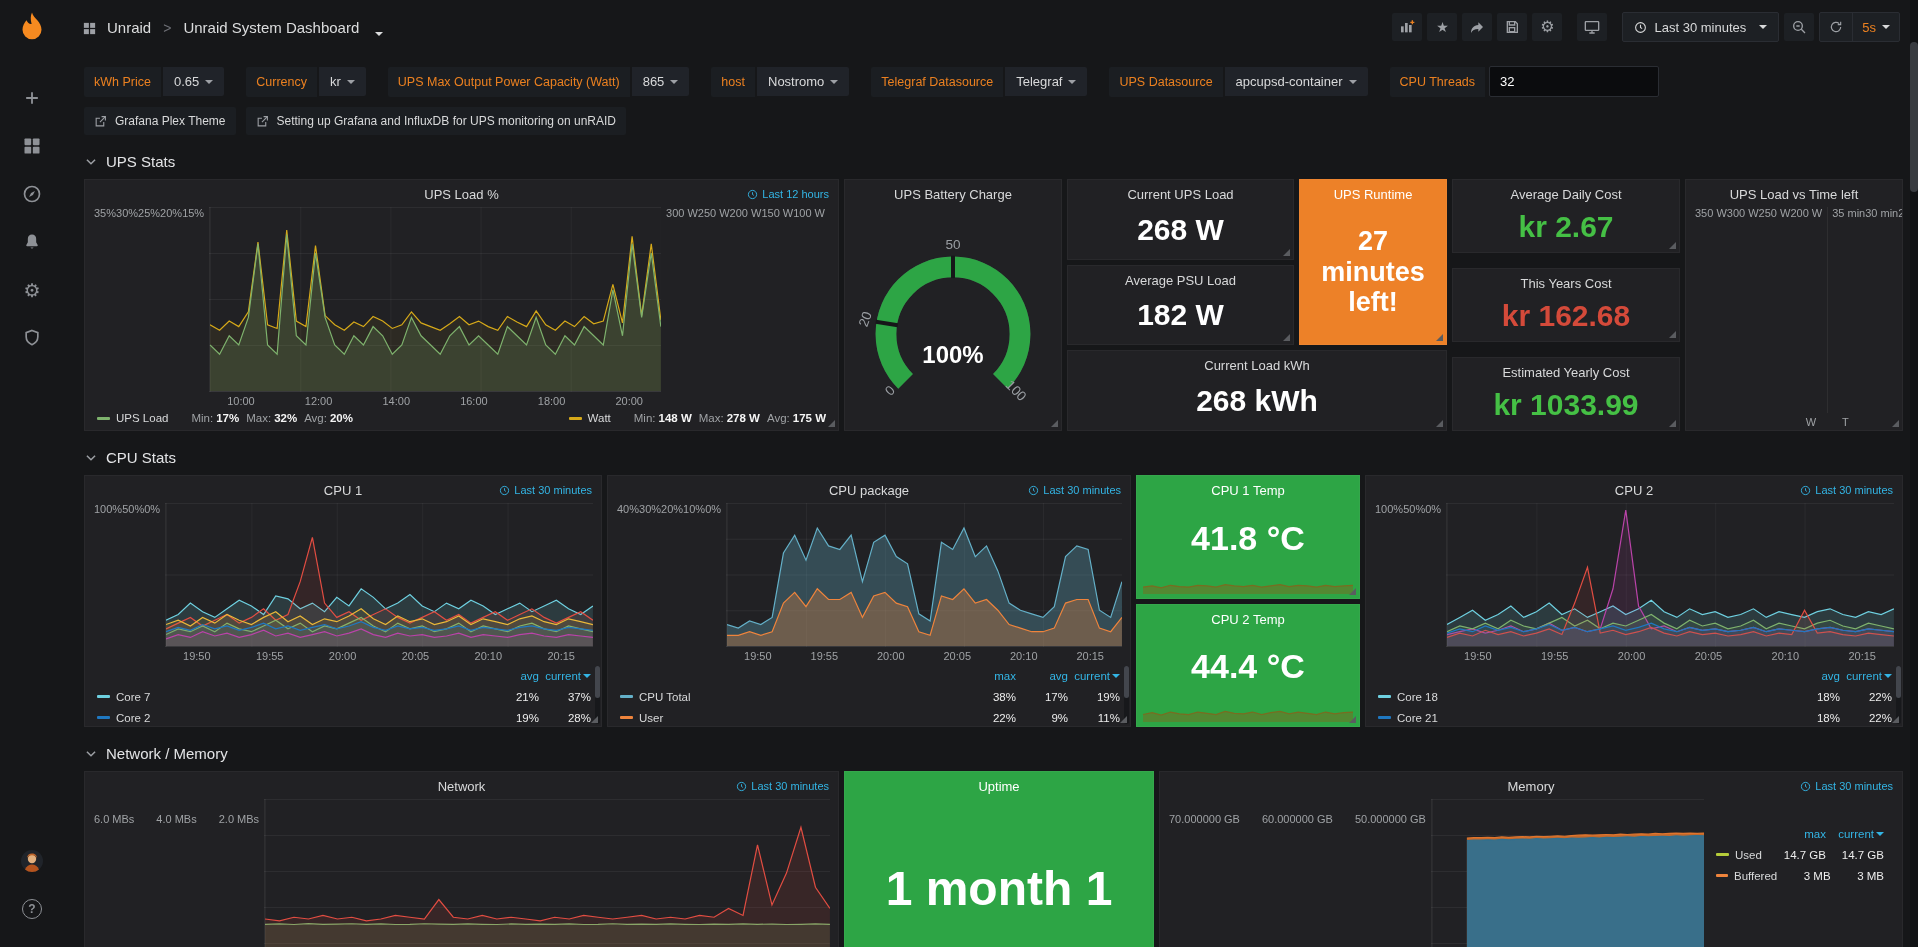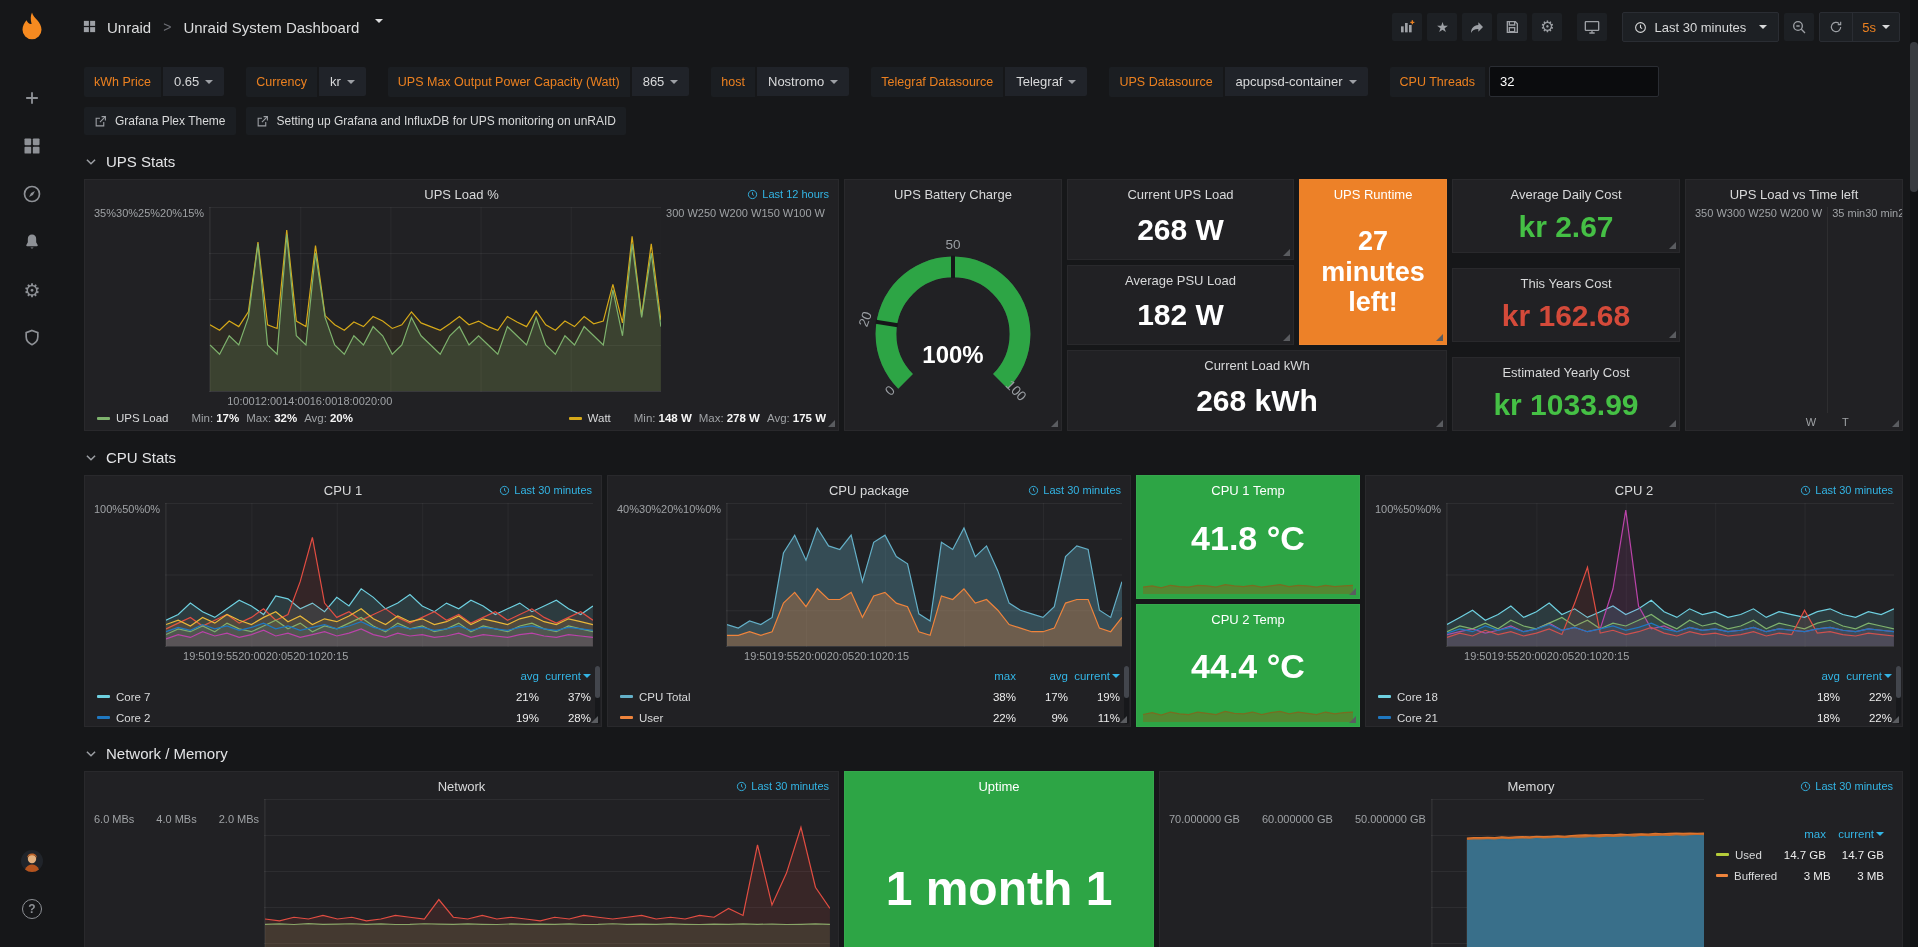--- a/index.html
+++ b/index.html
@@ -11,21 +11,21 @@
   .logo{width:38px;height:38px;margin-bottom:26px;cursor:pointer}
   .side-icon{width:24px;height:24px;margin:12px 0;color:#8e9196;display:flex;align-items:center;justify-content:center;cursor:pointer}
   .side-icon svg{width:20px;height:20px}
   .side-icon.gear{font-size:19px;line-height:1}
   .side-spacer{flex:1}
   .avatar svg{width:26px;height:26px}
   .help-circle{width:20px;height:20px;border:1.5px solid #8e9196;border-radius:50%;display:flex;align-items:center;justify-content:center;font-size:12px;font-weight:bold}
   
   .main{margin-left:64px}
   .navbar{height:54px;display:flex;align-items:center;padding:0 18px}
-  .breadcrumb{display:flex;align-items:flex-start;gap:10px;font-size:15px;color:#dcddde}
+  .breadcrumb{display:flex;align-items:flex-end;gap:10px;font-size:15px;color:#dcddde}
   .crumb-icon{color:#9da0a5;display:flex}
   .crumb-sep{color:#6e7076;font-size:14px;margin:0 2px}
   .caret{display:inline-block;width:0;height:0;border-left:4px solid transparent;border-right:4px solid transparent;border-top:4px solid currentColor;margin-left:6px;vertical-align:middle}
   .nav-right{margin-left:auto;display:flex;align-items:center;gap:5px}
   .nav-btn{width:30px;height:28px;display:flex;align-items:center;justify-content:center;color:#9da0a5;background:#1d2024;border:none;border-radius:2px;cursor:pointer}
   .nav-btn svg{width:16px;height:16px}
   .nav-btn.star{font-size:14px;line-height:1}
   .nav-btn.gear{font-size:16px;line-height:1}
   .nav-btn.monitor{margin:0 10px}
   .nav-pill{display:flex;align-items:center;gap:7px;height:30px;padding:0 11px;background:#1d2024;border:1px solid #2a2d33;border-radius:2px;color:#d8d9da;font-size:13px;cursor:pointer}
@@ -58,21 +58,21 @@
   .time-badge svg{width:11px;height:11px}
   
   .graph-panel{display:flex;flex-direction:column;min-width:0}
   .graph-body{display:flex;flex:1;min-height:0;padding:2px 8px 0 4px}
   .yaxis{display:flex;flex-direction:row;justify-content:space-between;font-size:11px;color:#9fa2a5;padding:0 5px;text-align:right;white-space:nowrap}
   .yaxis.right{text-align:left}
   .yaxis.fixed{justify-content:flex-start;gap:22px;padding-top:14px}
   .center-col{flex:1;display:flex;flex-direction:column;min-width:0}
   .plot{flex:1;position:relative;overflow:hidden;border-left:1px solid rgba(255,255,255,.06);border-bottom:1px solid rgba(255,255,255,.06)}
   .chart-svg{position:absolute;inset:0;width:100%;height:100%}
-  .xaxis{display:flex;font-size:11px;color:#9fa2a5;height:17px;padding:3px 18px 0}
+  .xaxis{display:flex;justify-content:space-between;font-size:11px;color:#9fa2a5;height:17px;padding:3px 18px 0}
   
   .legend-inline{display:flex;justify-content:space-between;align-items:center;padding:3px 12px 6px;font-size:11.5px;white-space:nowrap}
   .legend-item{cursor:pointer}
   .dash{display:inline-block;width:13px;height:3px;margin-right:6px;vertical-align:middle;border-radius:1px}
   .lname{color:#d8d9da;margin-right:16px}
   .lst-label{color:#9fa2a5;margin-left:7px}
   .lst-val{color:#f5f5f5;font-weight:bold;margin-left:3px}
   .legend-table{position:relative;padding:1px 10px 4px 12px;font-size:11.5px;height:62px;overflow:hidden;flex:none}
   .legend-table.legend-right{height:auto;width:190px;padding-top:24px;overflow:hidden}
   .lt-row{display:flex;align-items:center;height:21px}

